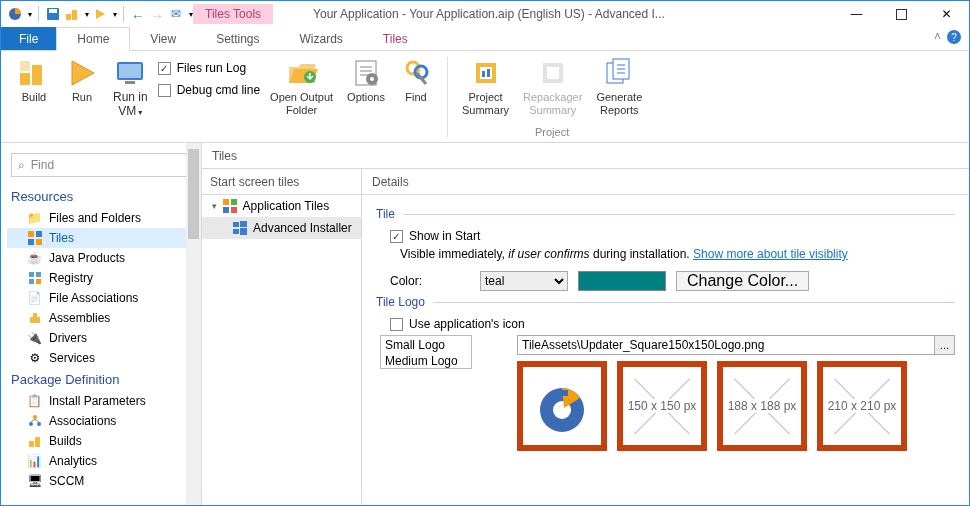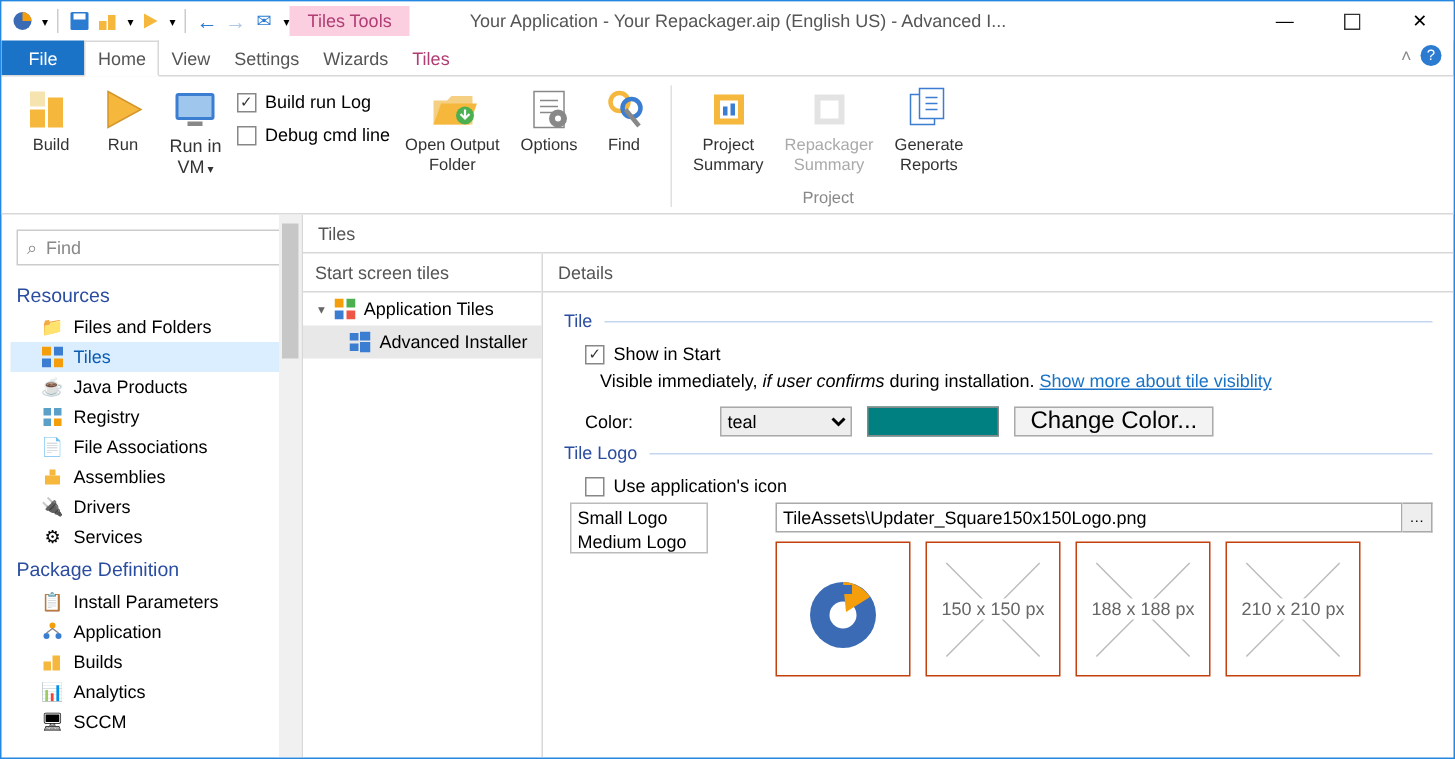--- a/index.html
+++ b/index.html
@@ -7,21 +7,21 @@
 .titlebar { height: 26px; display: flex; align-items: center; background: #fff; }
 .qat { display: flex; align-items: center; gap: 3px; padding-left: 6px; }
 .qat-icon { width: 16px; height: 16px; display: flex; align-items: center; justify-content: center; cursor: pointer; }
 .qat-sep { width: 1px; height: 16px; background: #ccc; margin: 0 3px; }
 .title-center { flex: 1; display: flex; align-items: center; gap: 40px; }
 .tiles-tools-tab { background: #fbcee0; color: #b03d73; padding: 3px 12px; font-size: 12px; }
 .title-text { color: #555; font-size: 12px; white-space: nowrap; }
 .win-controls { display: flex; }
 .win-btn { width: 45px; height: 26px; display: flex; align-items: center; justify-content: center; cursor: pointer; }
 .ribbon-tabs { height: 24px; display: flex; align-items: stretch; border-bottom: 1px solid #d8d8d8; position: relative; }
-.ribbon-tab { padding: 0 8px; display: flex; align-items: center; cursor: pointer; color: #555; }
+.ribbon-tab { padding: 0 20px; display: flex; align-items: center; cursor: pointer; color: #555; }
 .ribbon-tab.file { background: #1a73c7; color: #fff; padding: 0 18px; }
 .ribbon-tab.active { background: #fff; border: 1px solid #d8d8d8; border-bottom: 1px solid #fff; margin-bottom: -1px; }
 .ribbon-help { position: absolute; right: 8px; top: 3px; display: flex; gap: 6px; align-items: center; }
 .ribbon { height: 92px; background: #fff; border-bottom: 1px solid #d8d8d8; display: flex; padding: 4px 6px 2px 6px; }
 .ribbon-group { display: flex; flex-direction: column; align-items: center; padding: 0 6px; }
 .ribbon-group-inner { flex: 1; display: flex; align-items: flex-start; gap: 6px; }
 .ribbon-group-label { font-size: 11px; color: #888; height: 14px; text-align: center; }
 .big-btn { display: flex; flex-direction: column; align-items: center; justify-content: flex-start; padding: 2px 4px; cursor: pointer; min-width: 42px; }
 .big-icon { width: 32px; height: 32px; margin-bottom: 2px; display: flex; align-items: center; justify-content: center; }
 .big-btn-label { font-size: 11px; text-align: center; line-height: 1.15; color: #333; }
@@ -57,21 +57,21 @@
 select { border: 1px solid #aaa; height: 20px; font-size: 12px; width: 88px; background: #eee; }
 .color-swatch { width: 88px; height: 20px; background: #008080; border: 1px solid #888; }
 .btn { border: 1px solid #aaa; background: #f3f3f3; height: 20px; padding: 0 10px; cursor: pointer; font-size: 16px; }
 .logo-row { display: flex; gap: 8px; margin-left: 4px; margin-top: 4px; }
 .logo-list { border: 1px solid #bbb; width: 92px; height: 34px; padding: 2px 4px; font-size: 11px; line-height: 1.3; }
 .logo-path-row { flex: 1; display: flex; flex-direction: column; gap: 6px; padding-left: 37px; }
 .path-input { display: flex; }
 .path-input input { flex: 1; border: 1px solid #aaa; height: 20px; padding: 0 4px; font-size: 12px; }
 .path-browse { width: 20px; height: 20px; border: 1px solid #aaa; border-left: none; background: #eee; display: flex; align-items: center; justify-content: center; font-size: 10px; cursor: pointer; }
 .thumbs { display: flex; gap: 10px; }
-.thumb { width: 90px; height: 90px; border: 1px solid #c2410c; display: flex; align-items: center; justify-content: center; font-size: 11px; color: #666; position: relative; }
+.thumb { width: 90px; height: 90px; border: 6px solid #c2410c; display: flex; align-items: center; justify-content: center; font-size: 11px; color: #666; position: relative; }
 .thumb-x::before, .thumb-x::after { content: ""; position: absolute; left: 0; right: 0; top: 50%; border-top: 1px solid #bbb; }
 .thumb-x::before { transform: rotate(45deg); }
 .thumb-x::after { transform: rotate(-45deg); }
 .thumb-x span { background: #fff; padding: 0 3px; position: relative; z-index: 1; }
 .caret { font-size: 8px; margin-left: 2px; }
 </style>
 </head>
 <body>
 
 <div class="titlebar">
@@ -104,21 +104,21 @@
       </span>
     <span class="caret">▾</span>
     <span class="qat-sep"></span>
     <span class="qat-icon" style="color:#2b7bd1;font-size:14px;">←</span>
     <span class="qat-icon" style="color:#b0c7e6;font-size:14px;">→</span>
     <span class="qat-icon" style="color:#2b7bd1;">✉</span>
     <span class="caret">▾</span>
   </div>
   <div class="title-center">
     <div class="tiles-tools-tab">Tiles Tools</div>
-    <div class="title-text">Your Application - Your Repackager.aip (English US) - Advanced I...</div>
+    <div class="title-text">Your Application - Your Application.aip (English US) - Advanced I...</div>
   </div>
   <div class="win-controls">
     <div class="win-btn">—</div>
     <div class="win-btn">
         <svg width="11" height="11">
           <rect x="0.5" y="0.5" width="10" height="10" fill="none" stroke="#333"></rect>
         </svg>
       </div>
     <div class="win-btn">✕</div>
   </div>
@@ -165,21 +165,21 @@
               <rect x="5" y="7" width="22" height="14" fill="#9fc7ee"></rect>
               <rect x="11" y="24" width="10" height="3" fill="#888"></rect>
             </svg>
           </div>
         <div class="big-btn-label"><span style="white-space:pre-line">Run in
 VM</span><span class="caret">▾</span></div>
       </div>
       <div class="med-check-col">
         <label class="med-check">
             <span class="cb">✓</span>
-            <span>Build run Log</span>
+            <span>Files run Log</span>
           </label>
         <label class="med-check">
             <span class="cb"></span>
             <span>Debug cmd line</span>
           </label>
       </div>
       <div class="big-btn">
         <div class="big-icon">
             <svg width="32" height="32">
               <path d="M3 10 L12 10 L15 7 L29 7 L29 26 L3 26 Z" fill="#f5d083"></path>
@@ -321,21 +321,21 @@
       </div>
     <div class="tree-item">
         <span class="tree-icon">
           <svg width="14" height="14">
             <circle cx="7" cy="3" r="2" fill="#f59e0b"></circle>
             <circle cx="3" cy="10" r="2" fill="#3b7dd1"></circle>
             <circle cx="11" cy="10" r="2" fill="#3b7dd1"></circle>
             <path d="M7 5 L3 8 M7 5 L11 8" stroke="#888"></path>
           </svg>
         </span>
-        <span>Application</span>
+        <span>Associations</span>
       </div>
     <div class="tree-item">
         <span class="tree-icon">
           <svg width="14" height="14">
             <rect x="1" y="7" width="5" height="6" fill="#f5b83d"></rect>
             <rect x="7" y="3" width="5" height="10" fill="#f5b83d"></rect>
           </svg>
         </span>
         <span>Builds</span>
       </div>

